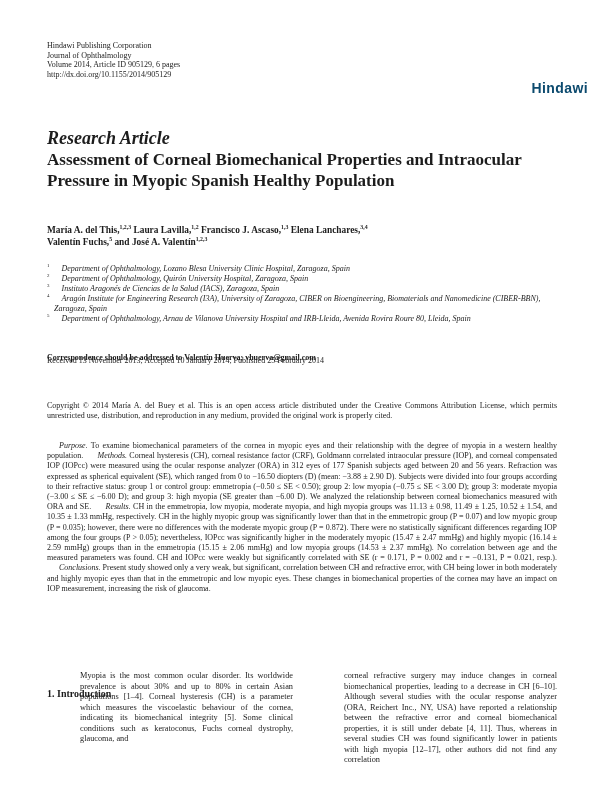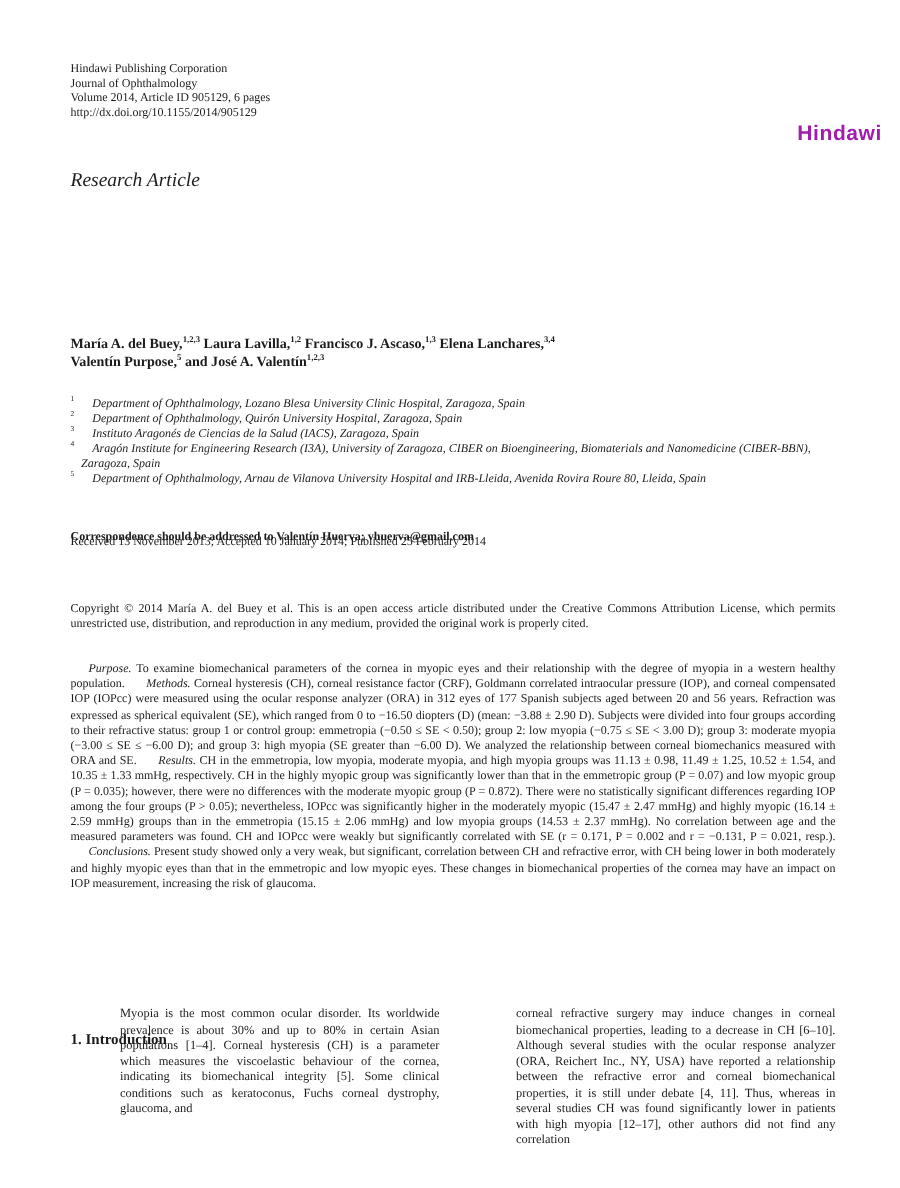--- a/index.html
+++ b/index.html
@@ -9,23 +9,23 @@
     font-family:"Liberation Serif", "DejaVu Serif", serif;
     padding-left:32px;
   }
   .abs { position:absolute; }
   .it { font-style:italic;margin-left:12px; }
   sup { font-size:0.62em; line-height:0; vertical-align:super; }
 
   .header-block { left:47px; top:41px; font-size:8px; line-height:9.7px; }
   .logo {
     right:44px; top:80px; font-family:"Liberation Sans", sans-serif;
-    font-size:14px; letter-spacing:0.4px; color:#a21caf; font-weight:bold;
+    font-size:14px; letter-spacing:0.4px; color:#0c4a6e; font-weight:bold;
   }
-  .research-article { left:47px; top:112px; font-size:13px; font-style:italic; }
+  .research-article { left:47px; top:128px; font-size:18px; font-style:italic;font-weight:bold; }
   .title { left:47px; top:150px; width:510px; font-size:17px; font-weight:bold; line-height:20.5px; }
   .authors { left:47px; top:224px; width:510px; font-size:9.4px; font-weight:bold; line-height:12px; }
   .affiliations { left:47px; top:264px; width:510px; font-size:8px; line-height:9.9px; }
   .aff { padding-left:7px; text-indent:-7px; }
   .aff .it { }
   .meta-line { left:47px; width:510px; font-size:8px; }
   .correspondence { top:353px;font-weight:bold; }
   .dates { top:356px; }
   .editor { top:381px; }
   .copyright { left:47px; top:401px; width:510px; font-size:8px; line-height:10px; text-align:justify; }
@@ -43,24 +43,25 @@
     <div>Hindawi Publishing Corporation</div>
     <div>Journal of Ophthalmology</div>
     <div>Volume 2014, Article ID 905129, 6 pages</div>
     <div>http://dx.doi.org/10.1155/2014/905129</div>
   </div>
 
   <div class="abs logo">Hindawi</div>
 
   <div class="abs research-article">Research Article</div>
 
+  <h1 class="abs title" style="margin:0;">Assessment of Corneal Biomechanical Properties and Intraocular Pressure in Myopic Spanish Healthy Population</h1>
 
   <div class="abs authors">
-    <div><span>María A. del Buey,</span><sup>1,2,3</sup><span> Laura Lavilla,</span><sup>1,2</sup><span> Francisco J. Ascaso,</span><sup>1,3</sup><span> Elena Lanchares,</span><sup>3,4</sup></div>
-    <div><span>Valentín Purpose,</span><sup>5</sup><span> and José A. Valentín</span><sup>1,2,3</sup></div>
+    <div><span>María A. del This,</span><sup>1,2,3</sup><span> Laura Lavilla,</span><sup>1,2</sup><span> Francisco J. Ascaso,</span><sup>1,3</sup><span> Elena Lanchares,</span><sup>3,4</sup></div>
+    <div><span>Valentín Fuchs,</span><sup>5</sup><span> and José A. Valentín</span><sup>1,2,3</sup></div>
   </div>
 
   <div class="abs affiliations">
 
       <div class="aff"><sup>1</sup><span class="it">Department of Ophthalmology, Lozano Blesa University Clinic Hospital, Zaragoza, Spain</span></div>
 
       <div class="aff"><sup>2</sup><span class="it">Department of Ophthalmology, Quirón University Hospital, Zaragoza, Spain</span></div>
 
       <div class="aff"><sup>3</sup><span class="it">Instituto Aragonés de Ciencias de la Salud (IACS), Zaragoza, Spain</span></div>
 

